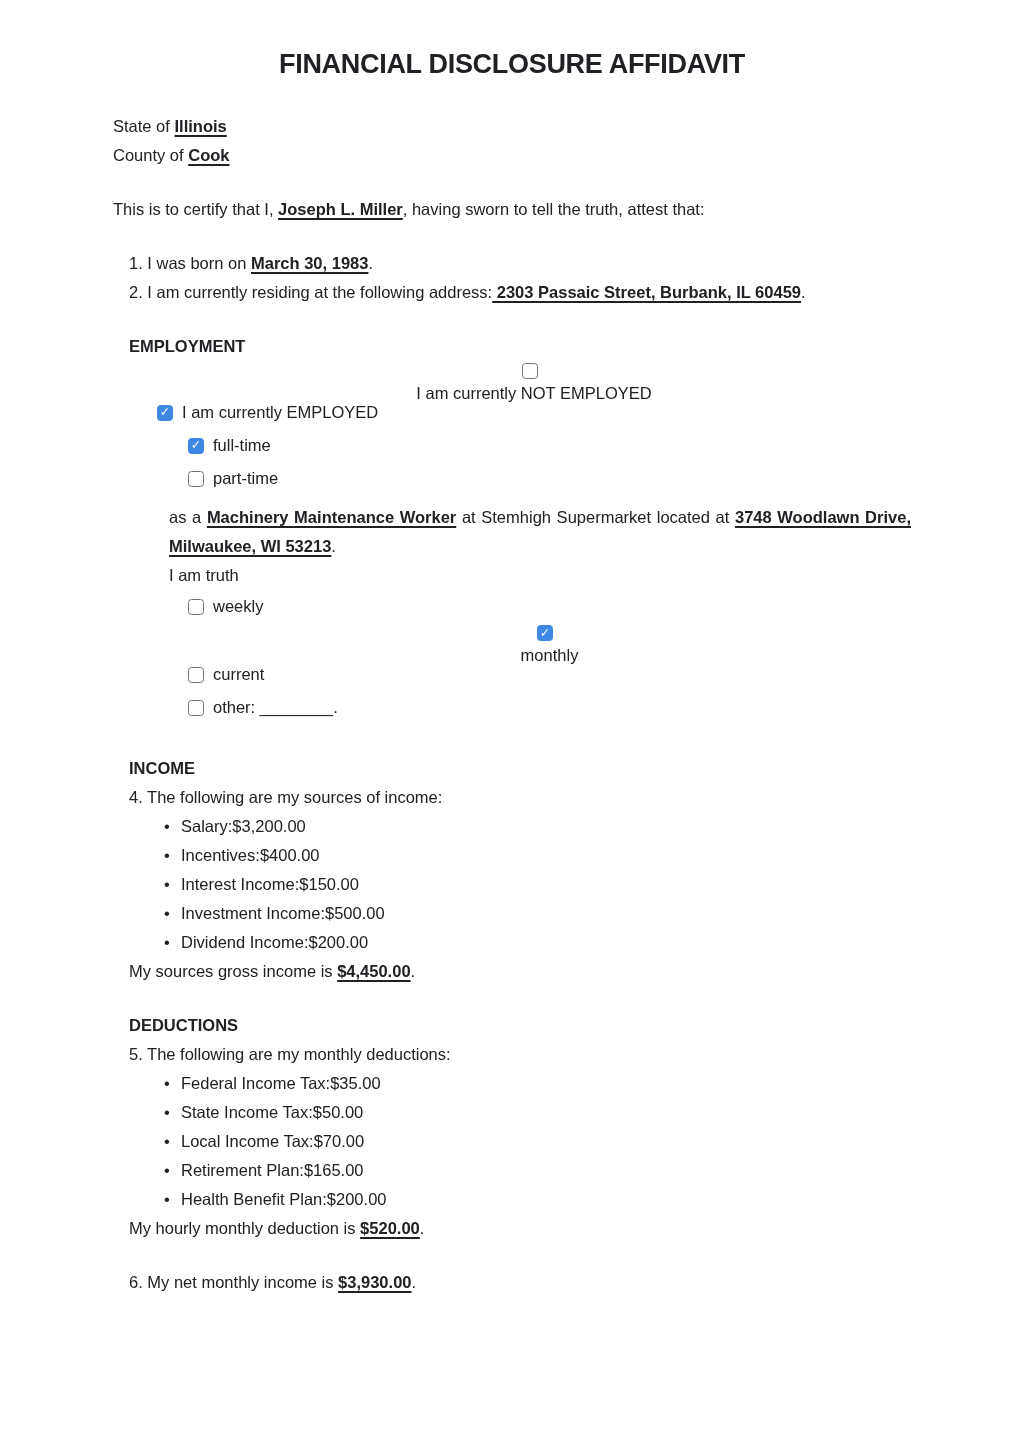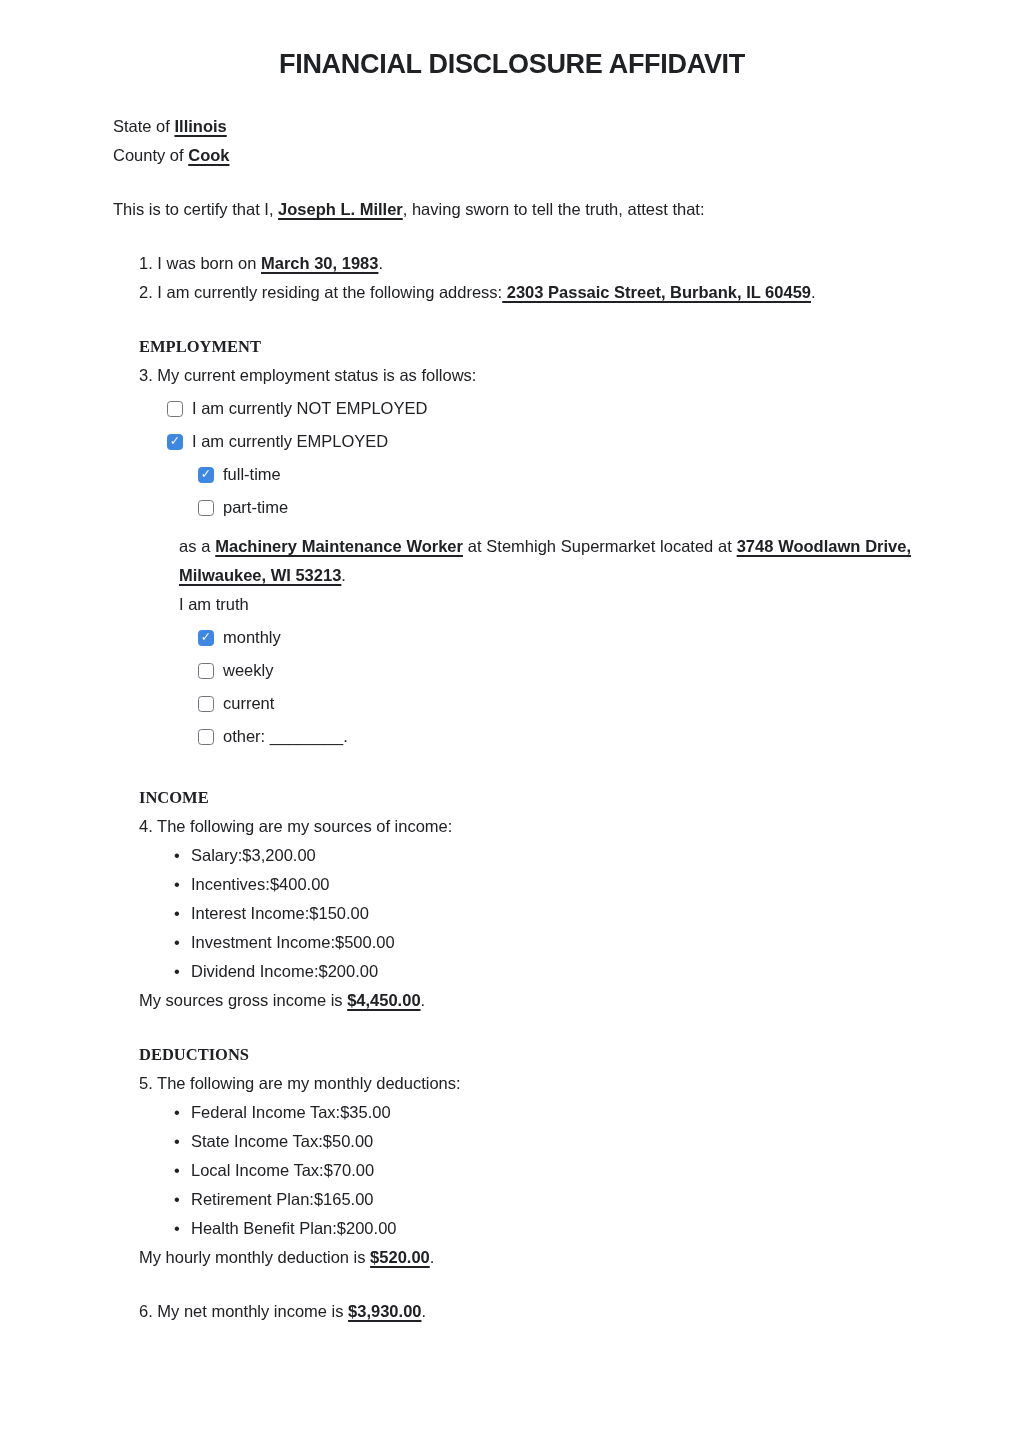--- a/index.html
+++ b/index.html
@@ -15,28 +15,28 @@
   .page { box-sizing:border-box; width:1024px; height:1407px; padding:46px 113px 0 113px; overflow:hidden; }
   .title {
     margin:0 0 30px 0;
     font-size:27px; line-height:36px; font-weight:bold;
     letter-spacing:-0.3px; text-align:center; color:#202124;
   }
   p { margin:0; }
   .line { line-height:29px; }
   .gap { margin-top:25px; }
   .gap-lg { margin-top:30px; }
-  .bold { font-weight:bold;font-family:Liberation Serif, serif; }
+  .bold { font-weight:bold; }
   .u  { text-decoration-thickness:1.5px; text-underline-offset:3px; }
   .bu { font-weight:bold; text-decoration:underline; text-decoration-thickness:2px; text-underline-offset:3px; }
-  .numbered { margin-left:26px; }
+  .numbered { margin-left:16px; }
   .justify { text-align:justify; }
   .hang { margin-left:40px; }
   .cb-row { display:flex; align-items:center; height:33px; }
-  .cb-row.first { margin-top:2px; }
+  .cb-row.first { margin-top:2px;flex-direction:column; }
   .indent-1 { margin-left:28px; }
   .indent-2 { margin-left:59px; }
   .cb {
     box-sizing:border-box; width:16px; height:16px; flex:none;
     border:1.7px solid #70757a; border-radius:3.5px;
     margin-right:9px; background:#ffffff; position:relative;
   }
   .cb[data-checked="true"] { background:#3e87e3; border-color:#3e87e3; }
   .cb[data-checked="true"]::after {
     content:"✓"; position:absolute; left:0; top:0; width:100%; height:100%;
@@ -59,21 +59,20 @@
 
   <p class="line gap"><span>This is to certify that I, </span><span class="bu">Joseph L. Miller</span><span>, having sworn to tell the truth, attest that:</span></p>
 
   <div class="numbered">
 
     <p class="line gap"><span>1. I was born on </span><span class="bu">March 30, 1983</span><span>.</span></p>
 
     <p class="line justify"><span>2. I am currently residing at the following address:</span><span class="bu"> 2303 Passaic Street, Burbank, IL 60459</span><span>.</span></p>
 
     <p class="line bold gap">EMPLOYMENT</p>
-    <p class="line">3. My current employment status is as follows:</p>
 
     <div class="cb-row indent-1 first">
       <span class="cb" data-checked="false"></span>
       <span>I am currently NOT EMPLOYED</span>
     </div>
     <div class="cb-row indent-1">
       <span class="cb" data-checked="true"></span>
       <span>I am currently EMPLOYED</span>
     </div>
     <div class="cb-row indent-2">
@@ -82,27 +81,27 @@
     </div>
     <div class="cb-row indent-2">
       <span class="cb" data-checked="false"></span>
       <span>part-time</span>
     </div>
 
     <p class="line justify hang role-para"><span>as a </span><span class="bu">Machinery Maintenance Worker</span><span> at </span><span class="u">Stemhigh Supermarket</span><span> located at </span><span class="bu">3748 Woodlawn Drive, Milwaukee, WI 53213</span><span>.</span></p>
 
     <p class="line hang">I am truth</p>
 
+    <div class="cb-row indent-2">
+      <span class="cb" data-checked="false"></span>
+      <span>weekly</span>
+    </div>
     <div class="cb-row indent-2 first">
       <span class="cb" data-checked="true"></span>
       <span>monthly</span>
-    </div>
-    <div class="cb-row indent-2">
-      <span class="cb" data-checked="false"></span>
-      <span>weekly</span>
     </div>
     <div class="cb-row indent-2">
       <span class="cb" data-checked="false"></span>
       <span>current</span>
     </div>
     <div class="cb-row indent-2">
       <span class="cb" data-checked="false"></span>
       <span>other: ________.</span>
     </div>
 

